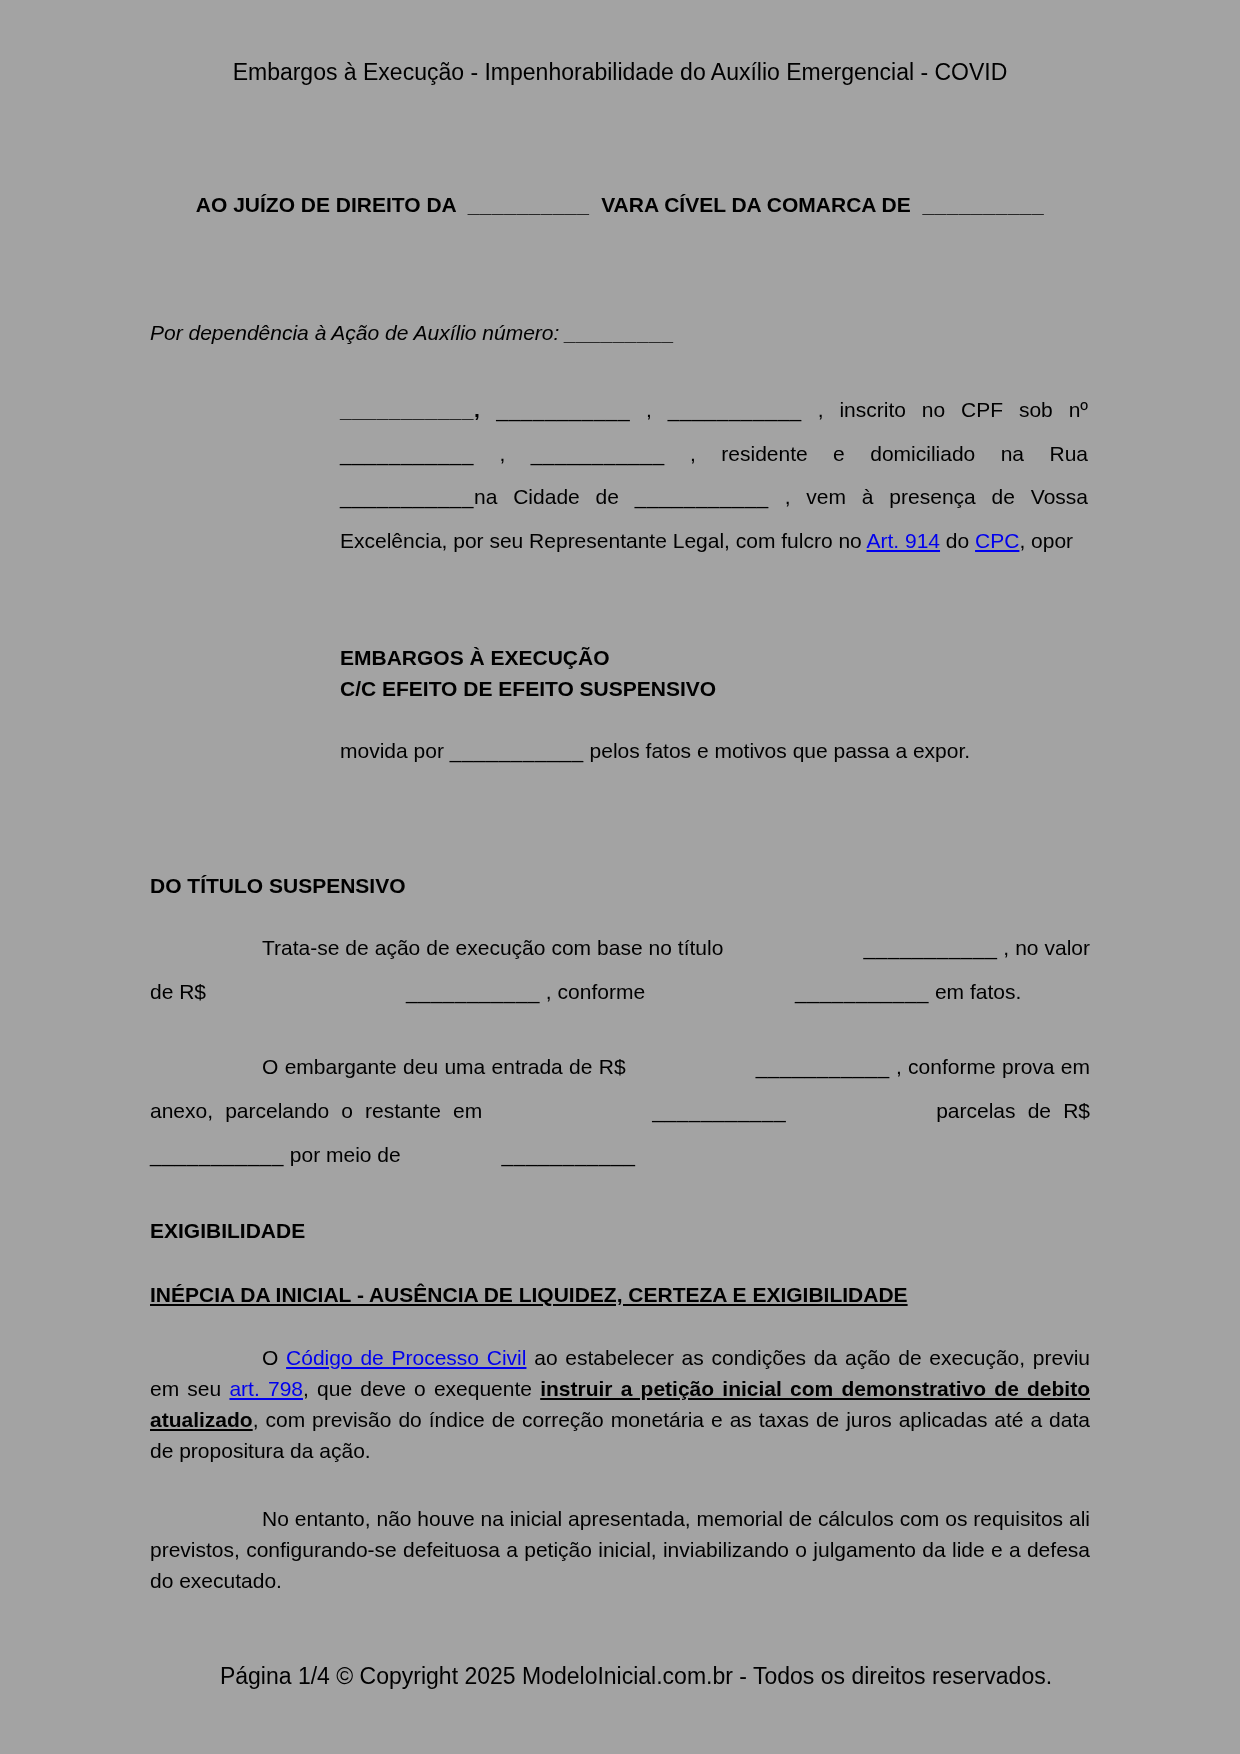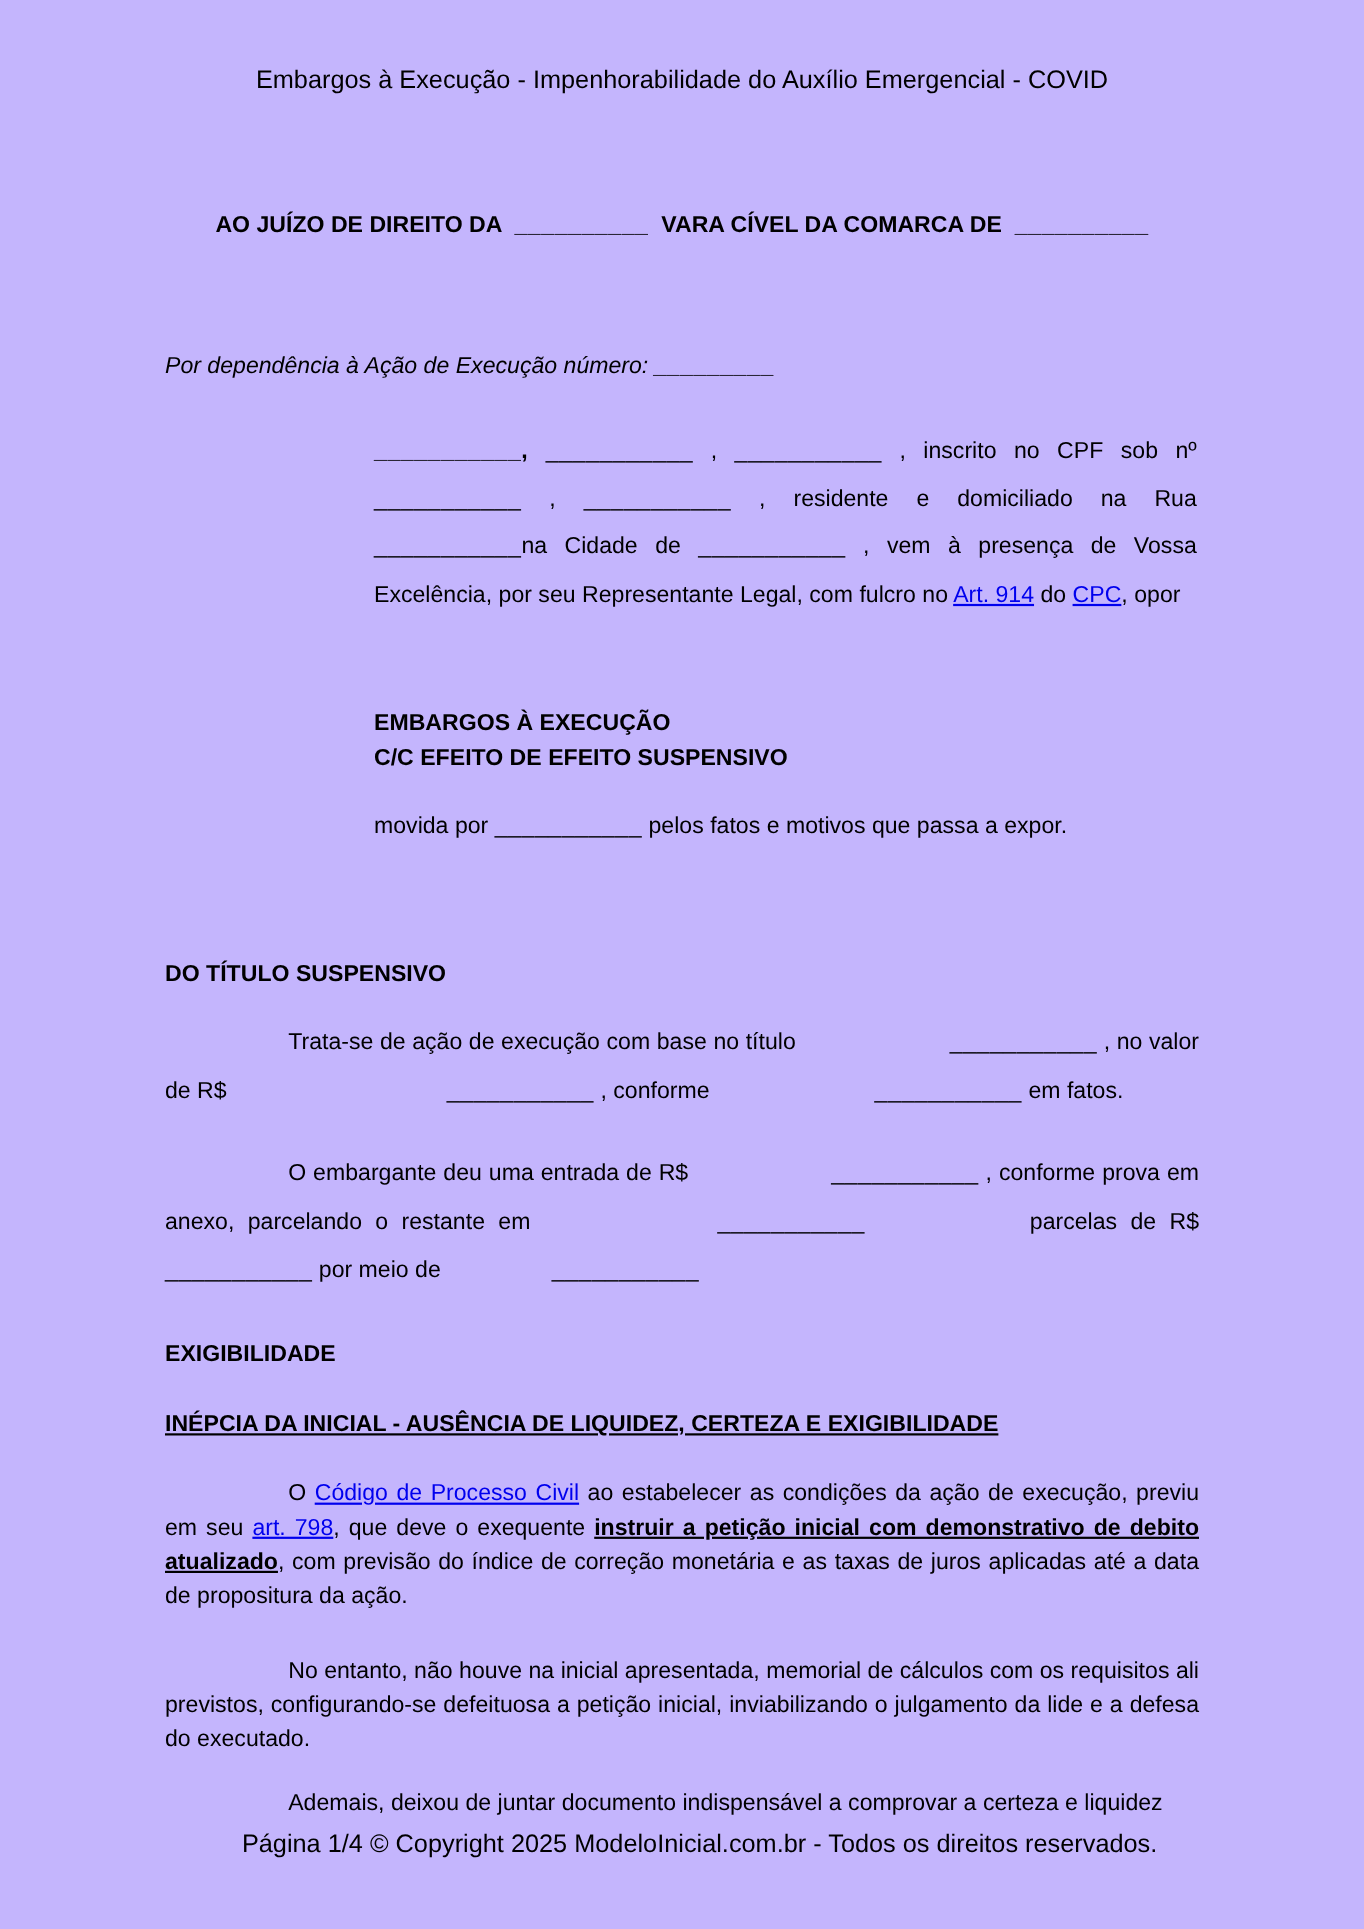--- a/index.html
+++ b/index.html
@@ -3,21 +3,21 @@
 <meta charset="utf-8">
 <style>
   html, body { margin: 0; padding: 0; background: #ffffff; }
   body {
     width: 1240px; height: 1754px;
     position: relative; overflow: hidden;
     font-family: "Liberation Sans", sans-serif;
     font-size: 21px; color: #000000;
     -webkit-font-smoothing: antialiased;
   }
-  .page { position: absolute; inset: 0; background: #c4b5fd; }
+  .page { position: absolute; inset: 0; background: #a3a3a3; }
   .content { margin: 0 150px; width: 940px; }
 
   .doc-title {
     margin-top: 58px;
     text-align: center;
     font-size: 23px; line-height: 28px;
     white-space: nowrap;
   }
   .addressing {
     margin-top: 106px;
@@ -77,21 +77,21 @@
 </head>
 <body>
 
 <div class="page">
   <div class="content">
 
     <div class="doc-title">Embargos à Execução - Impenhorabilidade do Auxílio Emergencial - COVID</div>
 
     <div class="addressing"><span>AO JUÍZO DE DIREITO DA  </span><span class="blank">__________</span><span>  VARA CÍVEL DA COMARCA DE  </span><span class="blank">__________</span></div>
 
-    <div class="dependency"><span>Por dependência à Ação de Execução número: </span><span class="blank">_________</span></div>
+    <div class="dependency"><span>Por dependência à Ação de Auxílio número: </span><span class="blank">_________</span></div>
 
     <div class="qualification"><span class="b blank">___________,</span><span> </span><span class="blank">___________</span><span> , </span><span class="blank">___________</span><span> , inscrito no CPF sob nº </span><span class="blank">___________</span><span> , </span><span class="blank">___________</span><span> , residente e domiciliado na Rua </span><span class="blank">___________</span><span>na Cidade de </span><span class="blank">___________</span><span> , vem à presença de Vossa Excelência, por seu Representante Legal, com fulcro no </span><a class="link">Art. 914</a><span> do </span><a class="link">CPC</a><span>, opor</span></div>
 
     <div class="petition-title">
       <div>EMBARGOS À EXECUÇÃO</div>
       <div>C/C EFEITO DE EFEITO SUSPENSIVO</div>
     </div>
 
     <div class="movida"><span>movida por </span><span class="blank">___________</span><span> pelos fatos e motivos que passa a expor.</span></div>
 
@@ -102,18 +102,17 @@
     <div class="para p2"><span>O embargante deu uma entrada de R$</span><span class="gap gap-d"></span><span class="blank">___________</span><span> , conforme prova em anexo, parcelando o restante em</span><span class="gap gap-e"></span><span class="blank">___________</span><span class="gap gap-c"></span><span>parcelas de R$ </span><span class="blank">___________</span><span> por meio de </span><span class="gap gap-f"></span><span class="blank">___________</span></div>
 
     <div class="section-heading h-preliminares">EXIGIBILIDADE</div>
 
     <div class="section-heading h-inepcia">INÉPCIA DA INICIAL - AUSÊNCIA DE LIQUIDEZ, CERTEZA E EXIGIBILIDADE</div>
 
     <div class="para15 p3"><span>O </span><a class="link">Código de Processo Civil</a><span> ao estabelecer as condições da ação de execução, previu em seu </span><a class="link">art. 798</a><span>, que deve o exequente </span><span class="bu">instruir a petição inicial com demonstrativo de debito atualizado</span><span>, com previsão do índice de correção monetária e as taxas de juros aplicadas até a data de propositura da ação.</span></div>
 
     <div class="para15 p4">No entanto, não houve na inicial apresentada, memorial de cálculos com os requisitos ali previstos, configurando-se defeituosa a petição inicial, inviabilizando o julgamento da lide e a defesa do executado.</div>
 
-    <div class="p5">Ademais, deixou de juntar documento indispensável a comprovar a certeza e liquidez</div>
 
   </div>
 
   <div class="footer">Página 1/4 © Copyright 2025 ModeloInicial.com.br - Todos os direitos reservados.</div>
 </div>
 
 </body></html>

